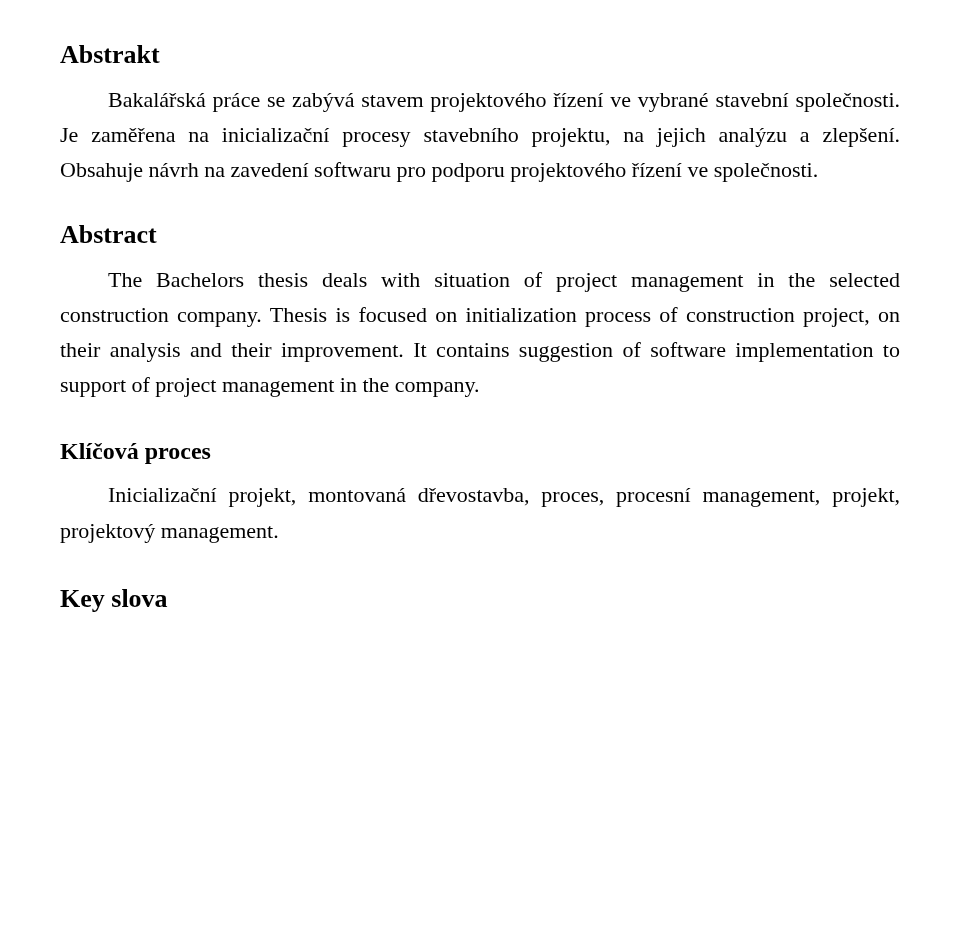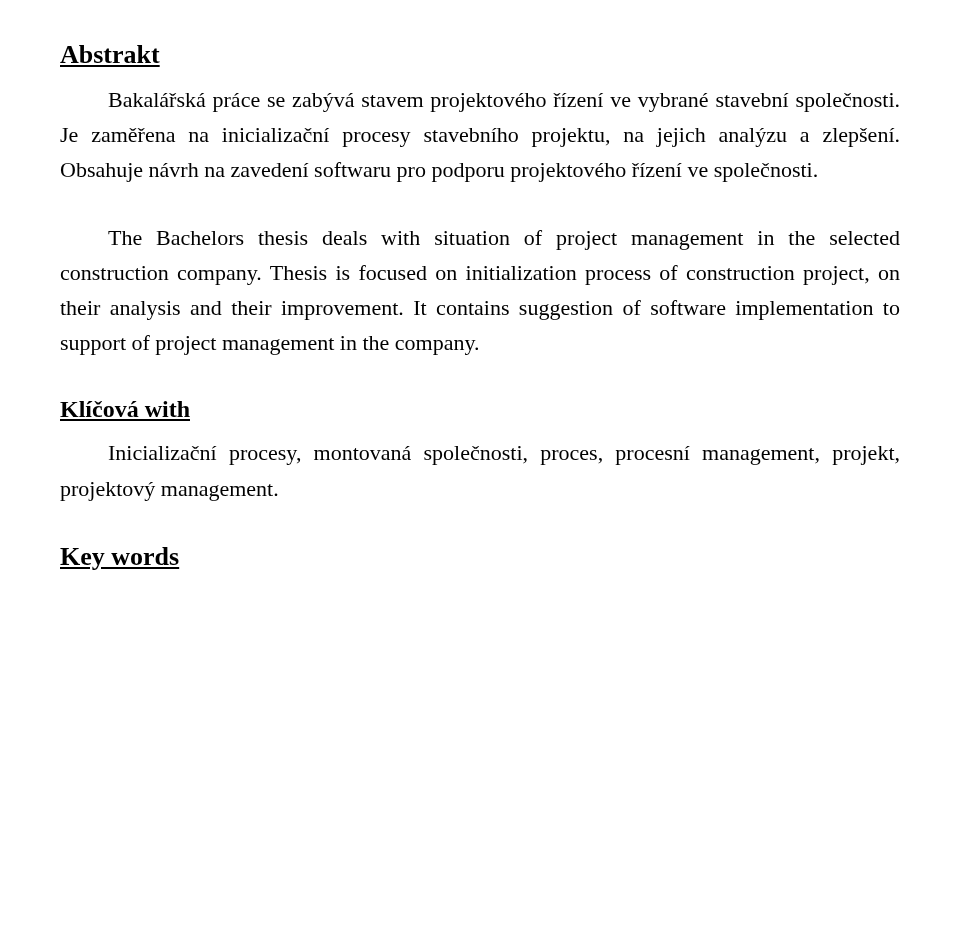--- a/index.html
+++ b/index.html
@@ -19,21 +19,20 @@
     }
 
     .section {
       margin-bottom: 32px;
     }
 
     .section-title {
       font-size: 26px;
       font-weight: bold;
       margin-bottom: 12px;
-      text-decoration: underline;
     }
 
     .section-body {
       font-size: 22px;
       line-height: 1.6;
       text-align: justify;
     }
 
     .section-body p {
       margin-bottom: 8px;
@@ -57,27 +56,28 @@
 <body>
 
 <div class="section">
   <div class="section-title">Abstrakt</div>
   <div class="section-body">
     <p>Bakalářská práce se zabývá stavem projektového řízení ve vybrané stavební společnosti. Je zaměřena na inicializační procesy stavebního projektu, na jejich analýzu a zlepšení. Obsahuje návrh na zavedení softwaru pro podporu projektového řízení ve společnosti.</p>
   </div>
 </div>
 
 <div class="section">
+  <div class="section-title">Abstract</div>
   <div class="section-body">
     <p>The Bachelors thesis deals with situation of project management in the selected construction company. Thesis is focused on initialization process of construction project, on their analysis and their improvement. It contains suggestion of software implementation to support of project management in the company.</p>
   </div>
 </div>
 
 <div class="section keywords-section">
-  <div class="section-title">Klíčová with</div>
+  <div class="section-title">Klíčová proces</div>
   <div class="section-body">
-    <p>Inicializační procesy, montovaná společnosti, proces, procesní management, projekt, projektový management.</p>
+    <p>Inicializační projekt, montovaná dřevostavba, proces, procesní management, projekt, projektový management.</p>
   </div>
 </div>
 
 <div class="section key-words-section">
-  <div class="section-title">Key words</div>
+  <div class="section-title">Key slova</div>
 </div>
 
 </body></html>

